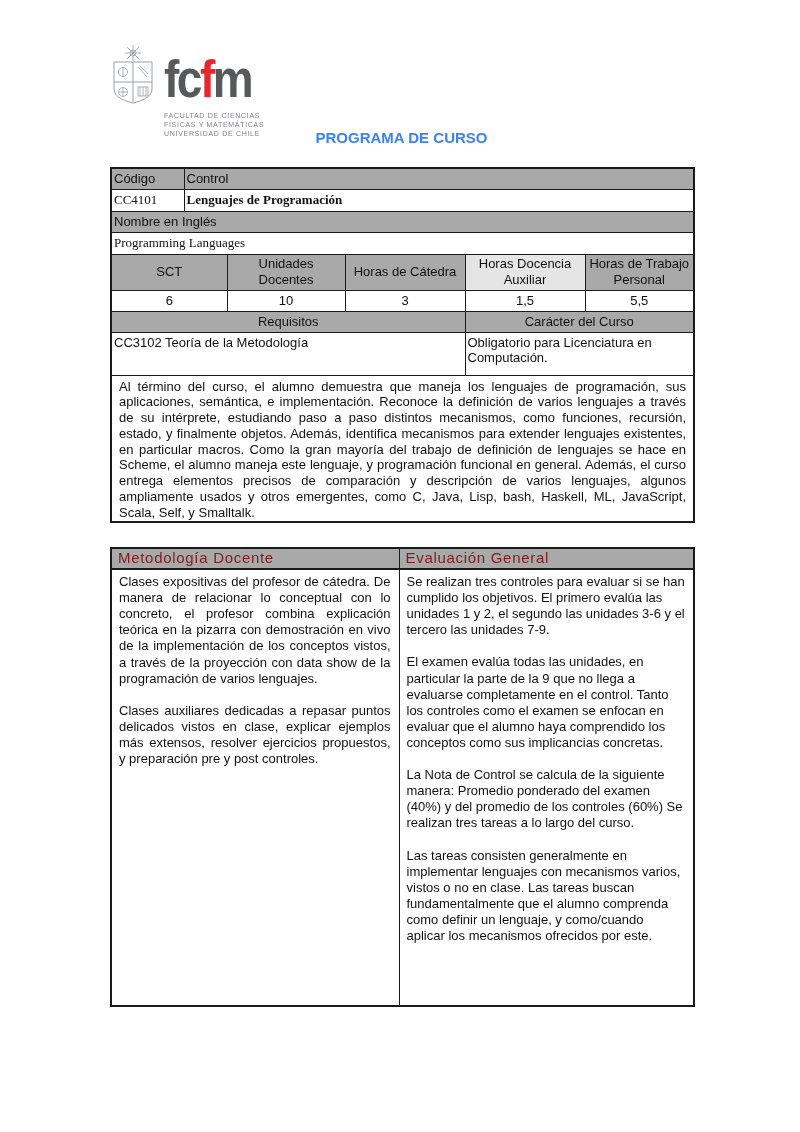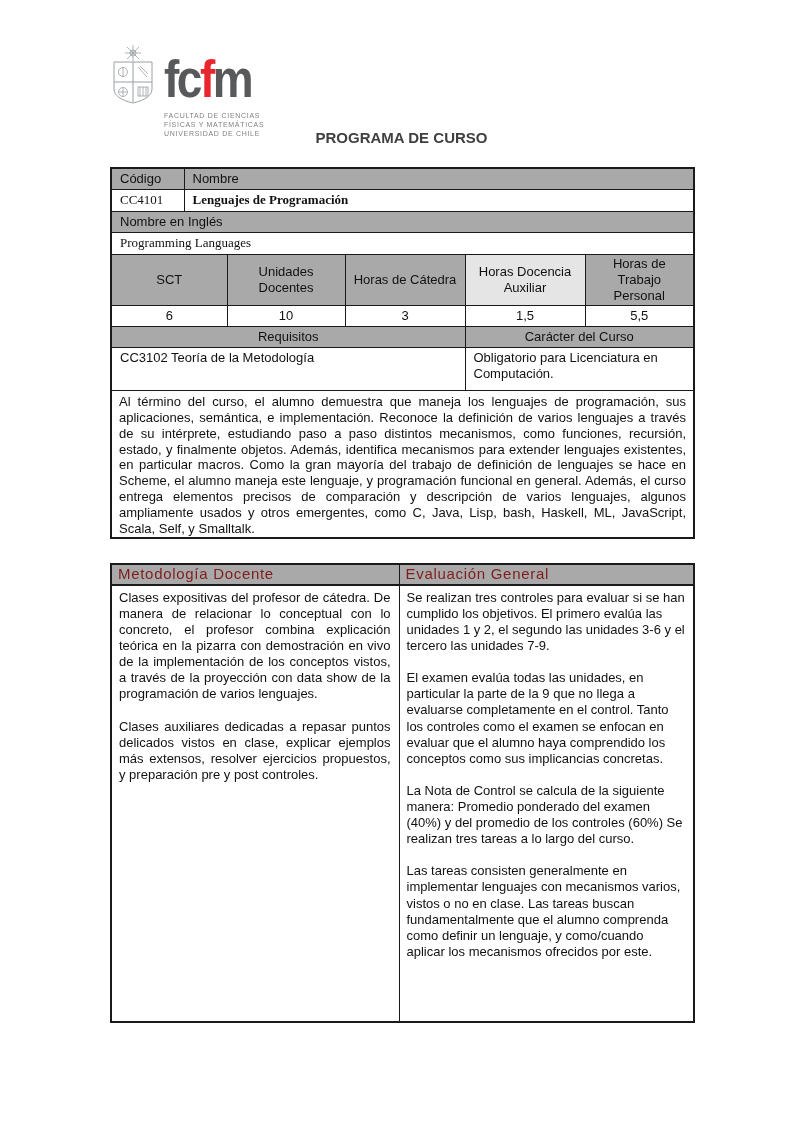--- a/index.html
+++ b/index.html
@@ -36,33 +36,33 @@
     color: #808285;
     text-transform: uppercase;
     white-space: nowrap;
   }
 
   
   .doc-title {
     text-align: center;
     font-size: 15px;
     font-weight: bold;
-    color: #404040;
+    color: #3b82f6;
     margin-top: -8px;
   }
 
   
   table { border-collapse: collapse; table-layout: fixed; width: 583px; }
   .t1 { margin-top: 21px; }
   .t2 { margin-top: 24px; }
   td {
     border: 1px solid #1a1a1a;
     font-size: 13px;
     line-height: 1.22;
-    padding: 1px 8px;
+    padding: 1px 2px;
     vertical-align: middle;
     overflow: hidden;
   }
   .t1, .t2 { border: 2px solid #1a1a1a; }
   .gray { background: #a9a9a9; }
   .center { text-align: center; }
   .bold { font-weight: bold; }
   .r-sm td { height: 21px; }
   .r-md td { height: 22px; font-family: Liberation Serif, serif; }
   .r-hdr2 td { height: 36px; line-height: 1.25; }
@@ -144,21 +144,21 @@
       <col style="width:73px">
         <col style="width:43px">
         <col style="width:118px">
       <col style="width:120px">
         <col style="width:120px">
         <col style="width:109px">
     </colgroup>
     <tbody>
         <tr class="r-sm">
       <td class="gray" style="background-color: rgb(169, 169, 169);">Código</td>
-      <td class="gray" colspan="5" style="background-color: rgb(169, 169, 169);">Nombre</td>
+      <td class="gray" colspan="5" style="background-color: rgb(169, 169, 169);">Control</td>
     </tr>
     <tr class="r-md">
       <td>CC4101</td>
       <td class="bold" colspan="5">Lenguajes de Programación</td>
     </tr>
     <tr class="r-sm">
       <td class="gray" colspan="6" style="background-color: rgb(169, 169, 169);">Nombre en Inglés</td>
     </tr>
     <tr class="r-md">
       <td colspan="6">Programming Languages</td>

